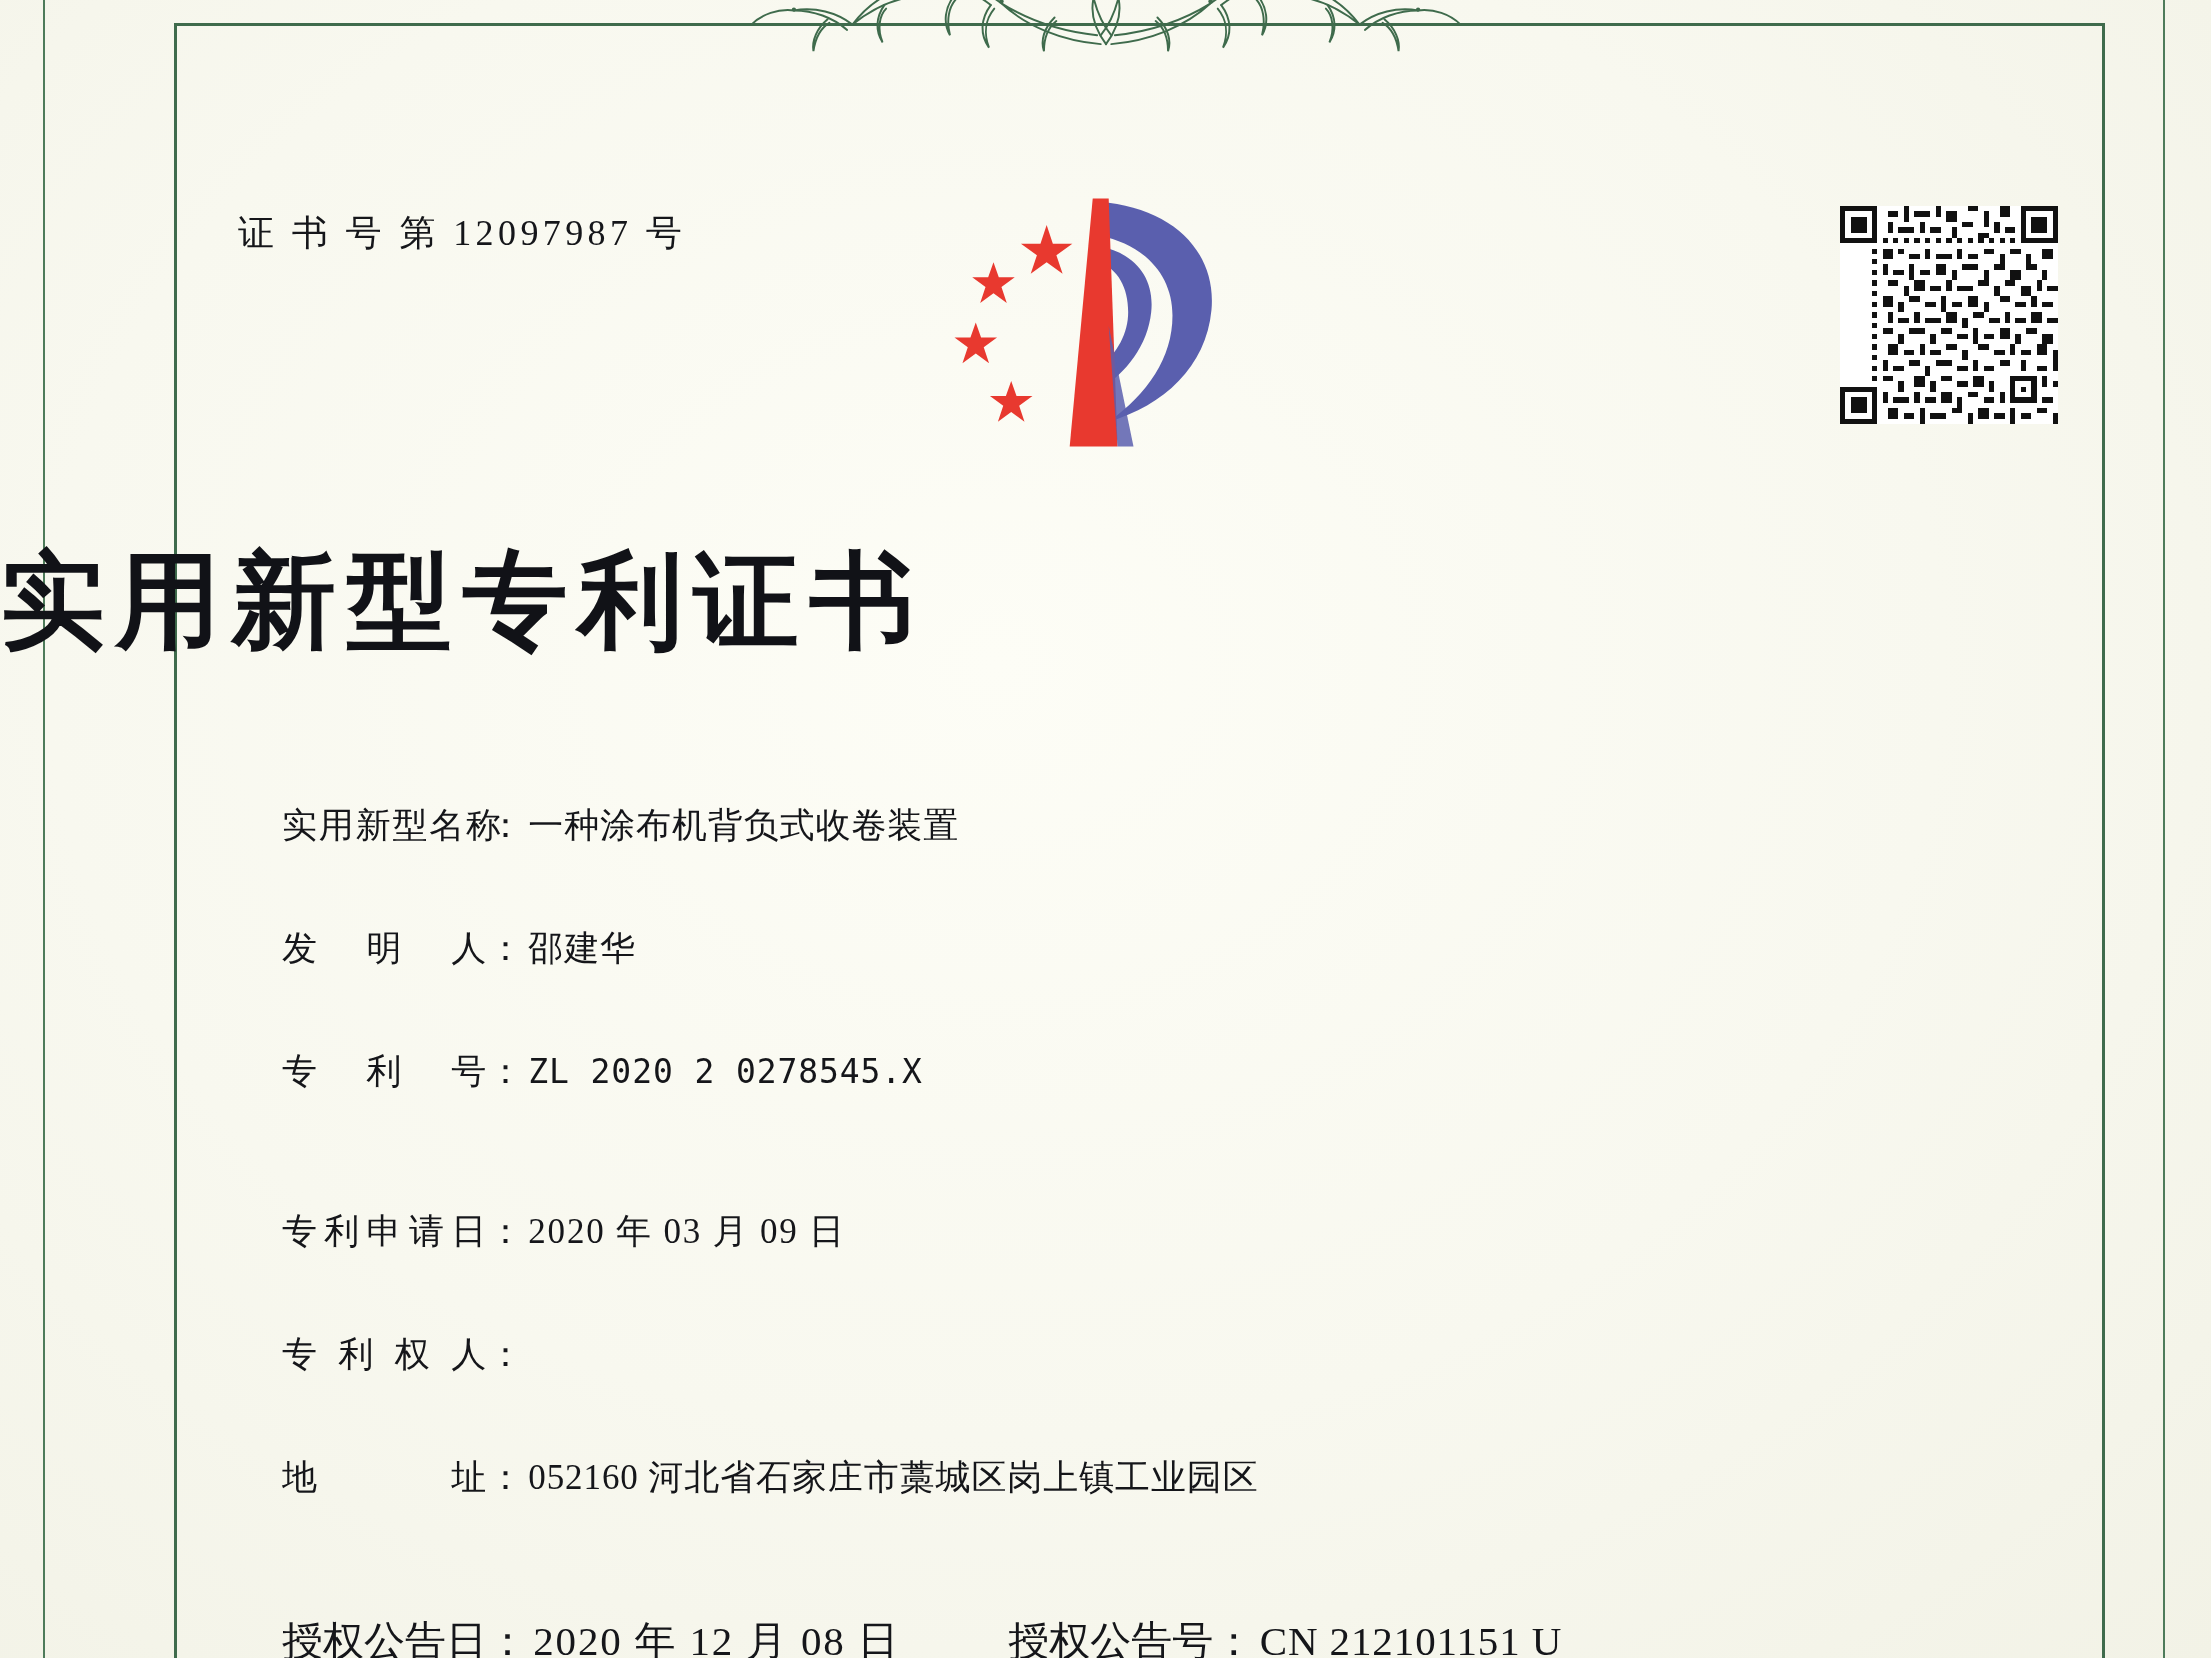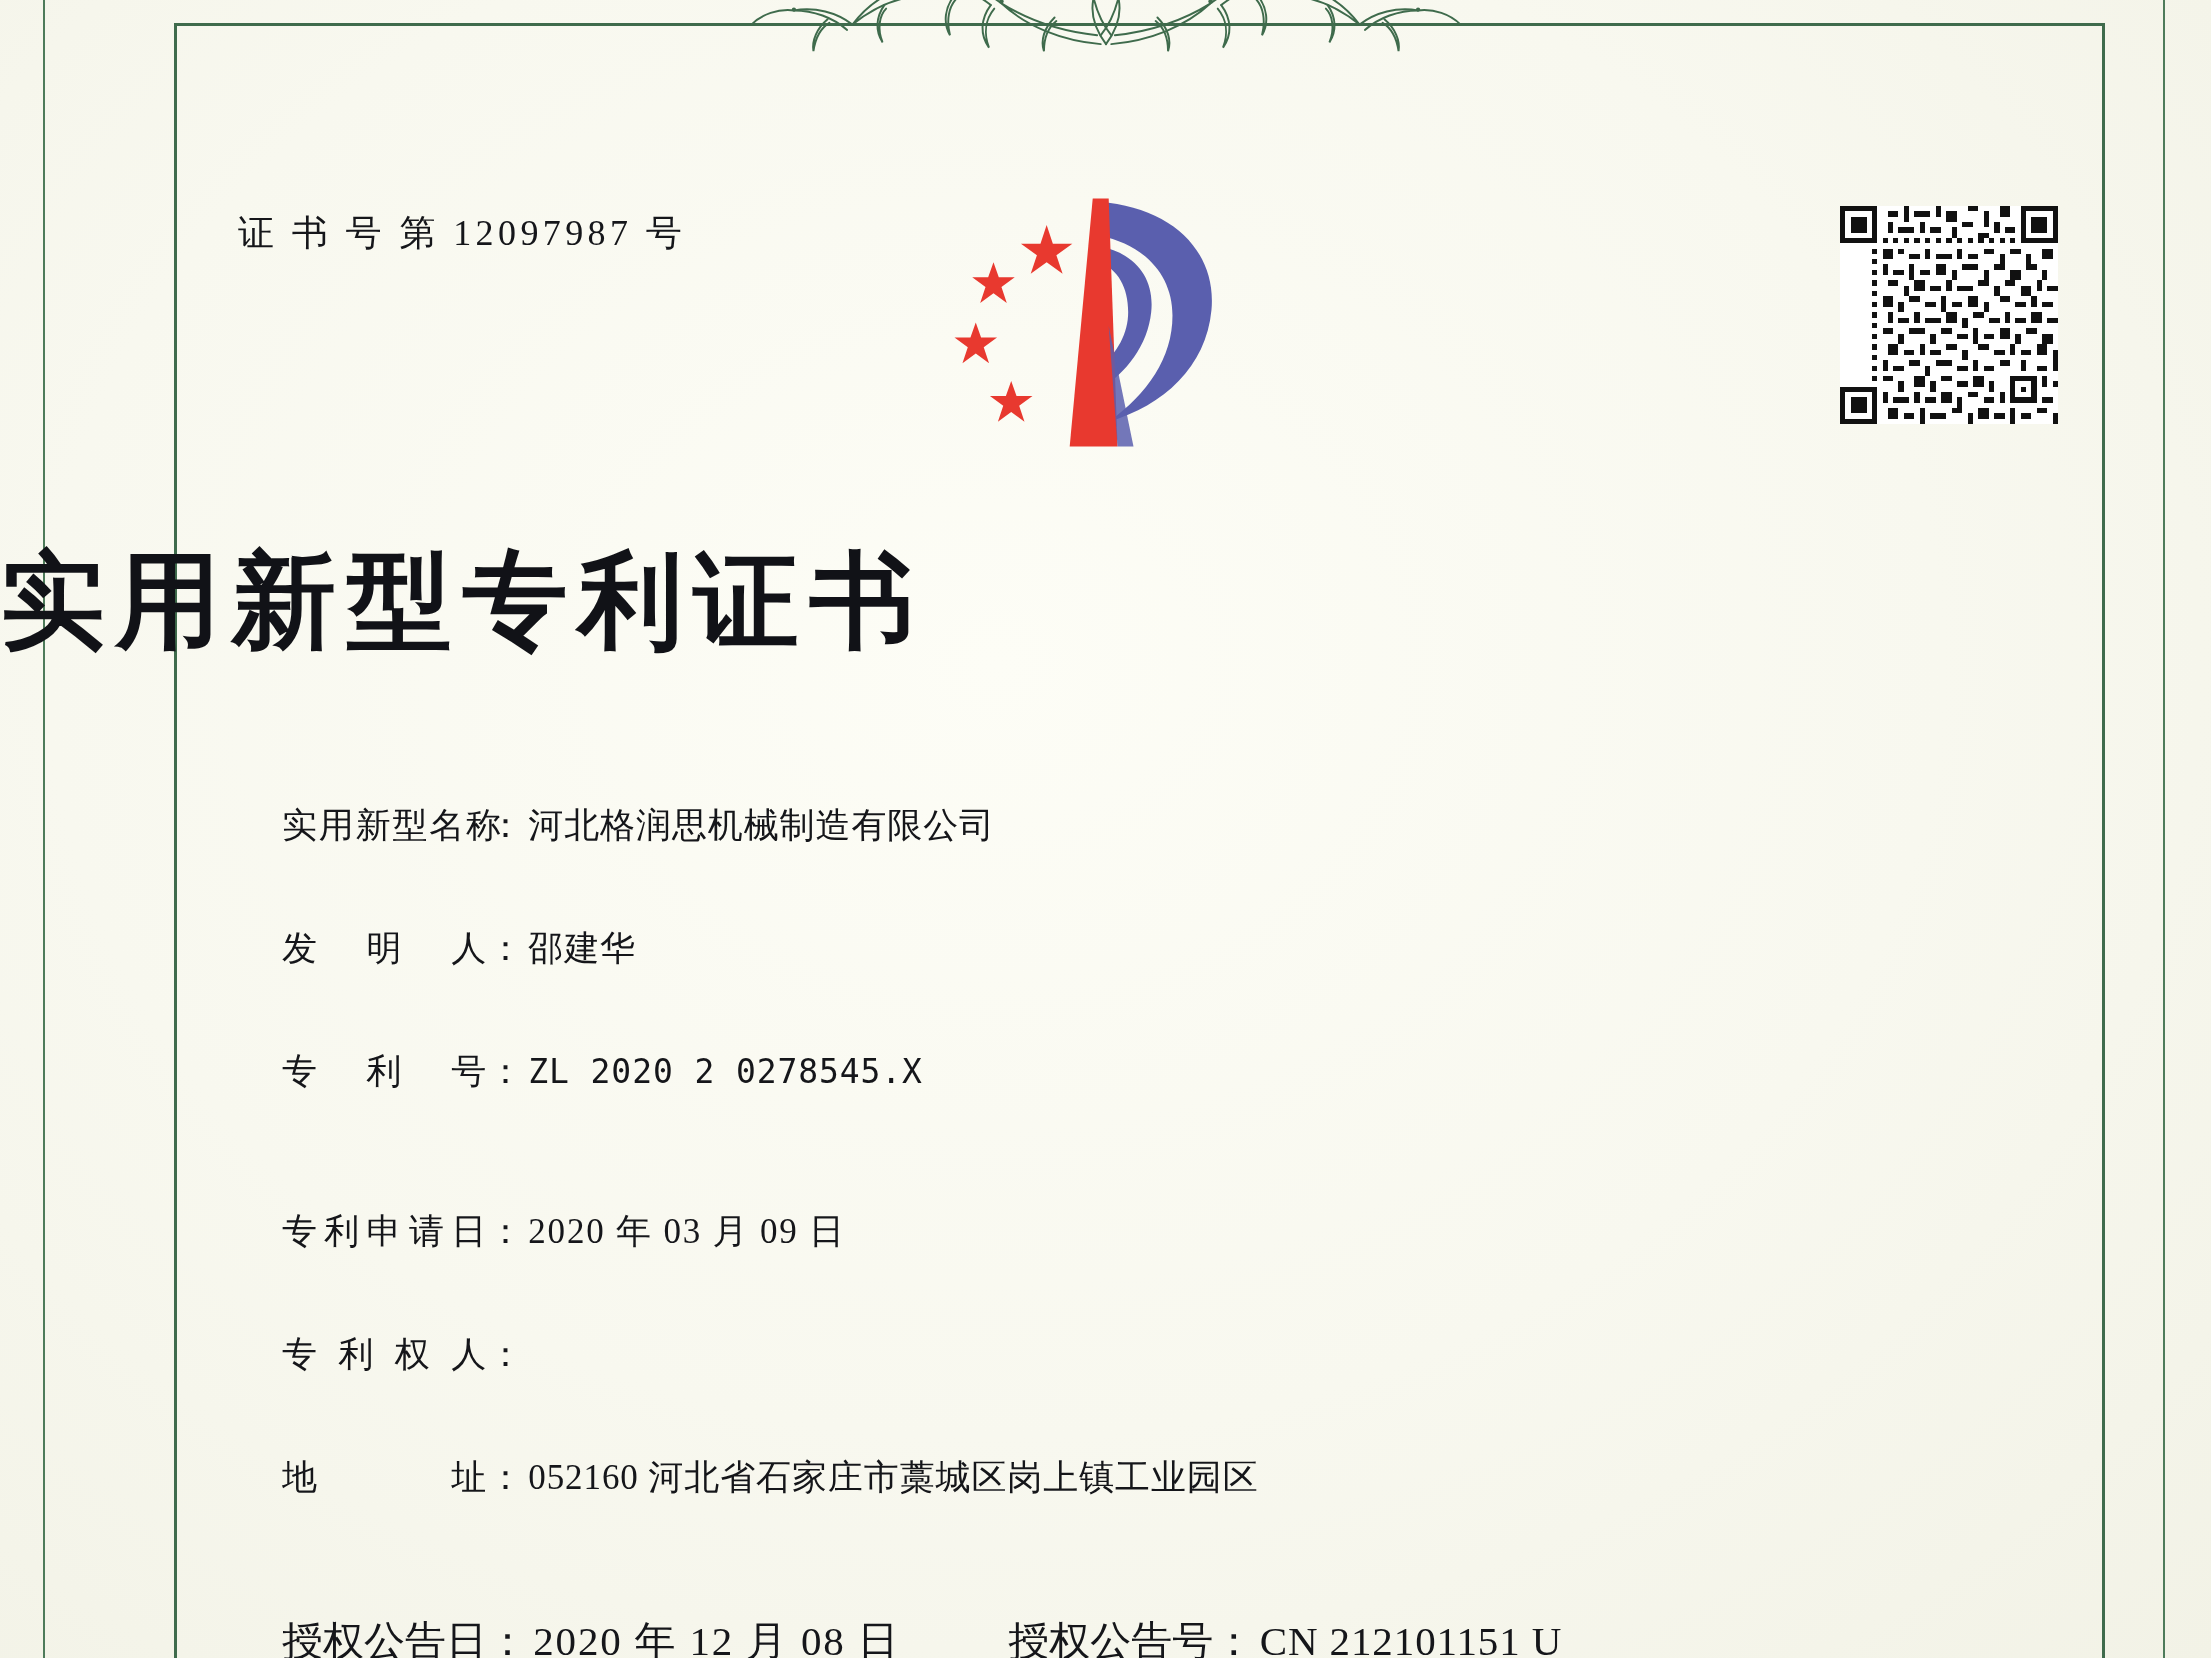--- a/index.html
+++ b/index.html
@@ -443,21 +443,21 @@
     <div class="field-row">
       <span class="field-label j">
         <span>实</span>
         <span>用</span>
         <span>新</span>
         <span>型</span>
         <span>名</span>
         <span>称</span>
       </span>
       <span class="field-colon">：</span>
-      <span class="field-value">河北格润思机械制造有限公司</span>
+      <span class="field-value">一种涂布机背负式收卷装置</span>
     </div>
 
     <div class="field-row">
       <span class="field-label j">
         <span>发</span>
         <span>明</span>
         <span>人</span>
       </span>
       <span class="field-colon">：</span>
       <span class="field-value">邵建华</span>

